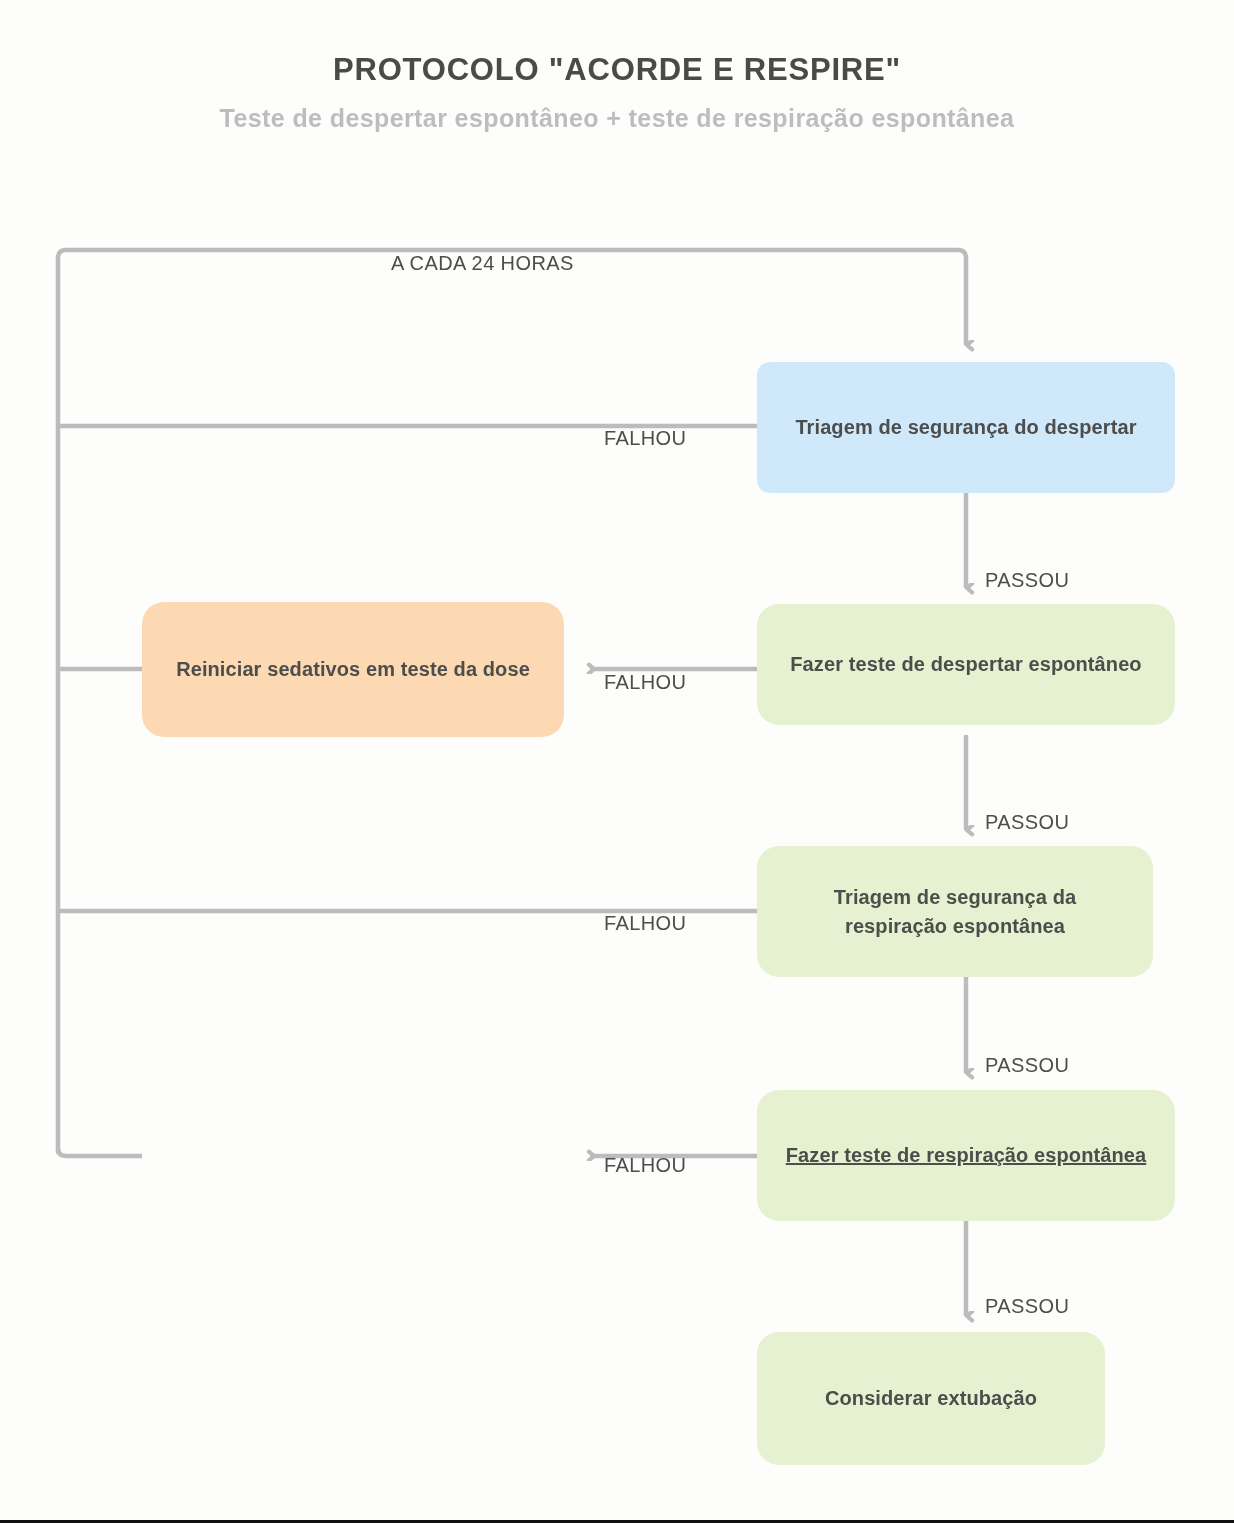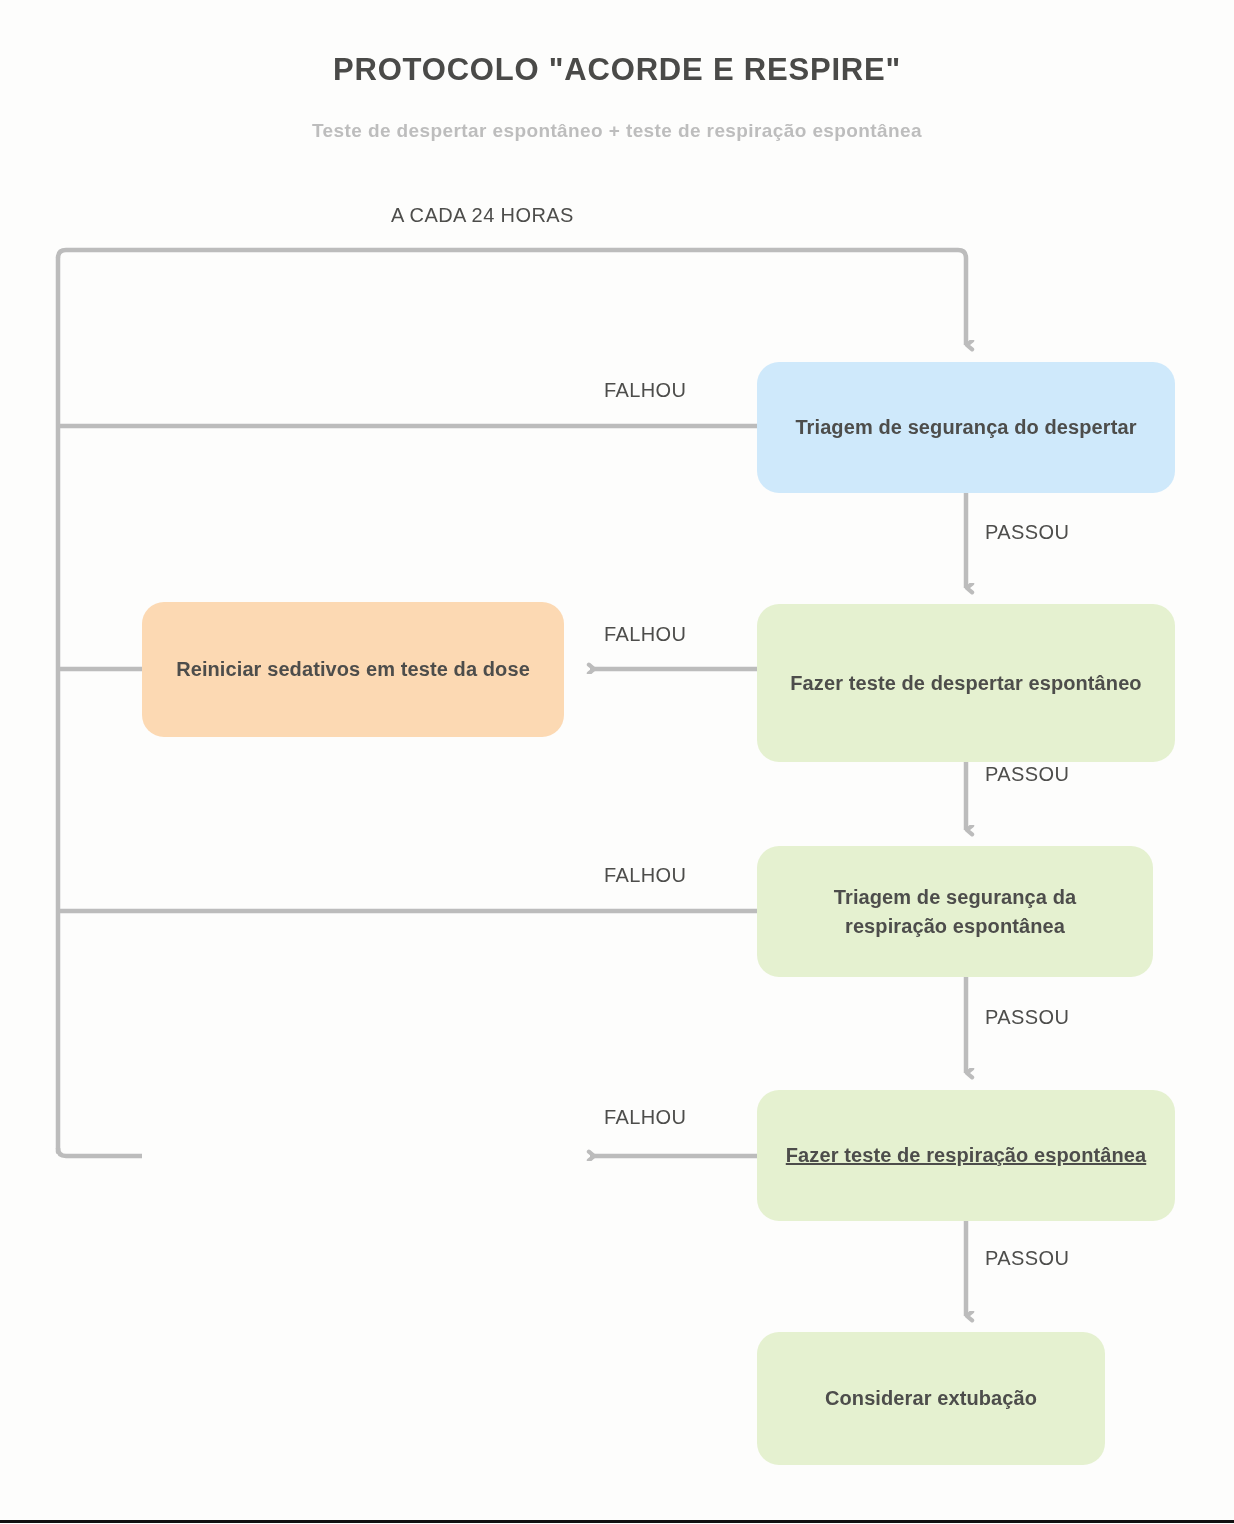--- a/index.html
+++ b/index.html
@@ -30,23 +30,23 @@
   #title {
     margin: 0;
     padding-top: 52px;
     font-size: 31px;
     font-weight: bold;
     letter-spacing: 0.8px;
     color: #4a4a48;
     font-family: "Liberation Sans", sans-serif;
   }
   #subtitle {
-    margin: 16px;
+    margin: 0;
     padding-top: 16px;
-    font-size: 19px;
+    font-size: 25px;
     font-weight: bold;
     letter-spacing: 0.4px;
     color: #bdbdbd;
     font-family: "Liberation Sans", sans-serif;
   }
 
   
   #connectors {
     position: absolute;
     left: 0;
@@ -70,36 +70,37 @@
     font-weight: bold;
     line-height: 1.42;
     color: #4d4d4b;
     letter-spacing: 0.1px;
   }
   .node-blue   { background: #cfe9fb; }
   .node-green  { background: #e5f1d0; }
   .node-orange { background: #fcd9b3; }
 
   
-  #node-awakening-safety  { left: 757px; top: 362px;  width: 418px; height: 131px; }
-  #node-sat               { left: 757px; top: 604px;  width: 418px; height: 158px; }
+  #node-awakening-safety  { left: 757px; top: 362px;  width: 418px; height: 131px; border-radius: 13px; }
+  #node-sat               { left: 757px; top: 604px;  width: 418px; height: 121px; }
   #node-restart-sedatives { left: 142px; top: 602px;  width: 422px; height: 135px; }
   #node-sbt-safety        { left: 757px; top: 846px;  width: 396px; height: 131px; }
   #node-sbt               { left: 757px; top: 1090px; width: 418px; height: 131px; text-decoration: underline; }
   #node-full-support      { left: 142px; top: 1089px; width: 422px; height: 135px; }
   #node-extubation        { left: 757px; top: 1332px; width: 348px; height: 133px; }
 
   
   .edge-label {
     position: absolute;
     font-size: 20px;
     font-weight: normal;
     color: #4d4d4b;
     letter-spacing: 0.4px;
     white-space: nowrap;
+    margin-top: 48px;
   }
   #label-cycle            { left: 391px; top: 204px; }
   #label-fail-1           { left: 604px; top: 379px; }
   #label-pass-1           { left: 985px; top: 521px; }
   #label-fail-2           { left: 604px; top: 623px; }
   #label-pass-2           { left: 985px; top: 763px; }
   #label-fail-3           { left: 604px; top: 864px; }
   #label-pass-3           { left: 985px; top: 1006px; }
   #label-fail-4           { left: 604px; top: 1106px; }
   #label-pass-4           { left: 985px; top: 1247px; }

